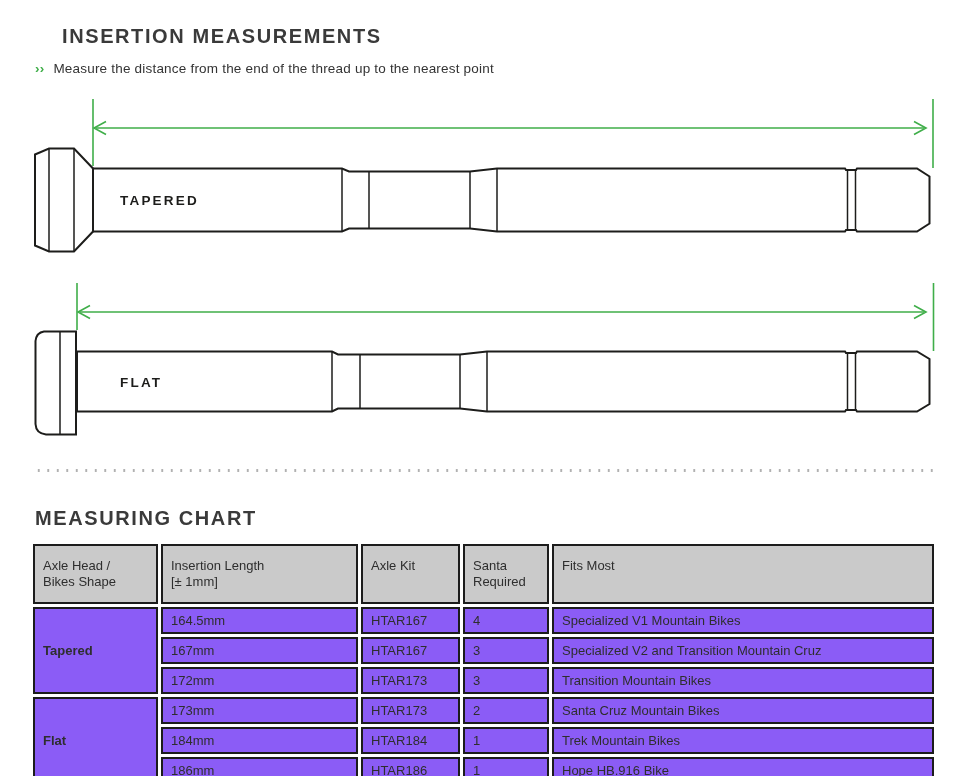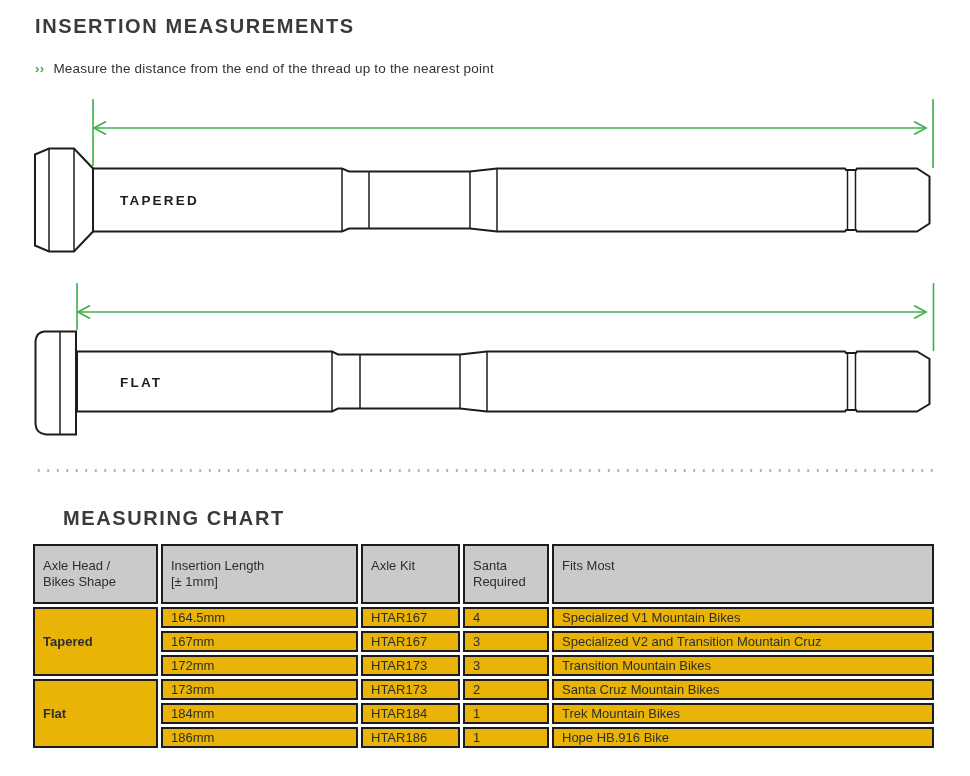--- a/index.html
+++ b/index.html
@@ -5,22 +5,22 @@
   html,body{margin:0;padding:0;}
   body{
     width:970px;height:776px;position:relative;background:#ffffff;
     font-family:"Liberation Sans",sans-serif;overflow:hidden;color:#2e2e2e;
   }
   .section-title{
     position:absolute;left:35px;margin:0;
     font-size:20px;font-weight:700;letter-spacing:1.6px;color:#3a3a3a;
     line-height:22px;white-space:nowrap;
   }
-  #insertion-title{top:15px;}
-  #measuring-title{top:507px;margin-left:28px;}
+  #insertion-title{top:25px;margin-left:27px;}
+  #measuring-title{top:507px;}
   .note{
     position:absolute;left:35px;top:61px;font-size:13.5px;color:#333333;
     letter-spacing:0.2px;white-space:nowrap;
   }
   .note .chev{color:#3fae49;font-weight:700;margin-right:9px;}
   svg.diagram{position:absolute;left:0;top:0;}
   .axle-outline{fill:#ffffff;stroke:#1d1d1b;stroke-width:2;stroke-linejoin:miter;}
   .seam{stroke:#1d1d1b;stroke-width:1.5;}
   .dim{stroke:#3fae49;stroke-width:1.6;fill:none;}
   .axle-label{font-family:"Liberation Sans",sans-serif;font-size:13.5px;font-weight:700;
@@ -36,21 +36,21 @@
   }
   .chart th,.chart td{
     box-sizing:border-box;border:2px solid #1c1c1c;font-size:13px;color:#2e2e2e;
     overflow:hidden;white-space:nowrap;
   }
   .chart th{
     background:#cacaca;text-align:left;vertical-align:top;
     padding:12px 8px;height:54px;font-weight:400;
   }
   .chart th span{display:block;line-height:16px;}
-  .chart td{background:#eab308;padding:0 8px;height:21px;line-height:17px;vertical-align:middle;}
+  .chart td{background:#8b5cf6;padding:0 8px;height:27px;line-height:17px;vertical-align:middle;}
   .chart td.shape{font-weight:700;}
 </style>
 </head>
 <body>
 
 <h1 class="section-title" id="insertion-title">INSERTION MEASUREMENTS</h1>
 
 <div class="note"><span class="chev">››</span><span>Measure the distance from the end of the thread up to the nearest point</span></div>
 
 <svg class="diagram" width="970" height="460" viewBox="0 0 970 460">

